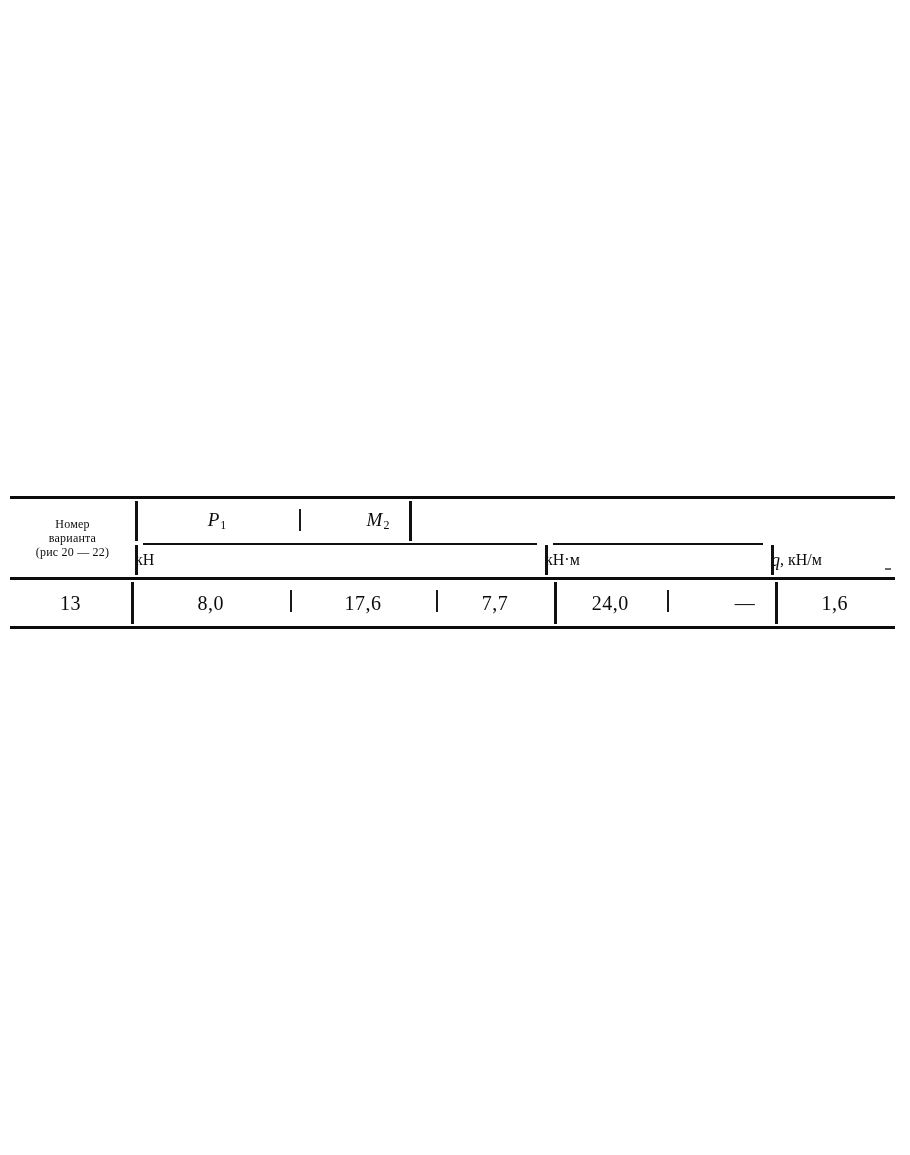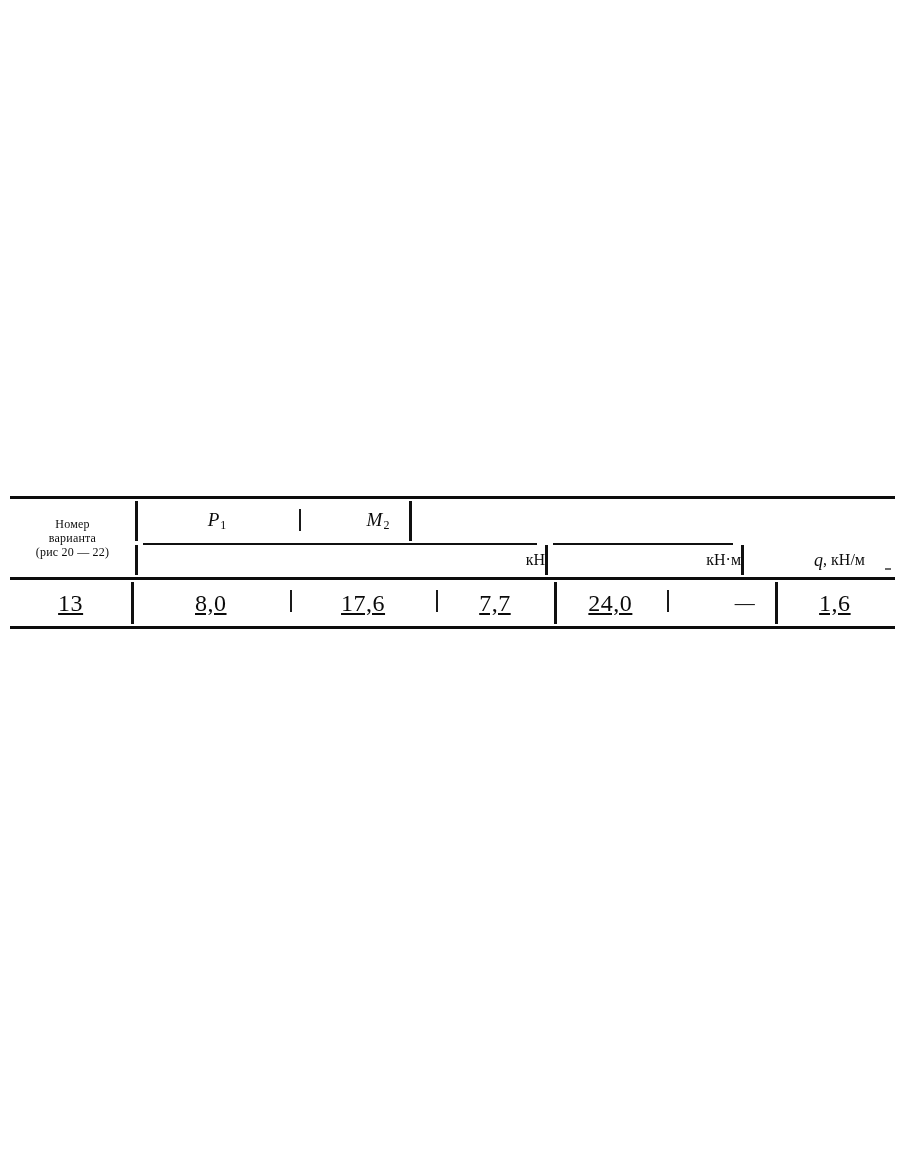--- a/index.html
+++ b/index.html
@@ -124,51 +124,50 @@
   }
   .head-lower {
     display: flex;
     height: 34px;
     width: 885px;
   }
 
   .unit-cell {
     display: flex;
     align-items: center;
-    justify-content: flex-end;
+    justify-content: flex-start;
     font-size: 16px;
     position: relative;
     box-sizing: border-box;
   }
 
   
   .sub-rule {
     position: absolute;
     top: 0;
     left: 8px;
     right: 8px;
     height: 2px;
     background: #101010;
   }
 
   .group-kn   { width: 410px; }
-  .group-knm  { width: 196px; }
+  .group-knm  { width: 226px; }
 
   .q-head {
     font-size: 16px;
   }
   .q-head .qi {
     font-style: italic;
     font-size: 18px;
   }
 
   .val {
-    font-size: 24px;
+    font-size: 20px;
     letter-spacing: 0.5px;
-    text-decoration: underline;
   }
 
   .dash {
     font-size: 20px;
   }
 
   
   .speck {
     position: absolute;
     background: #6a6a6a;

